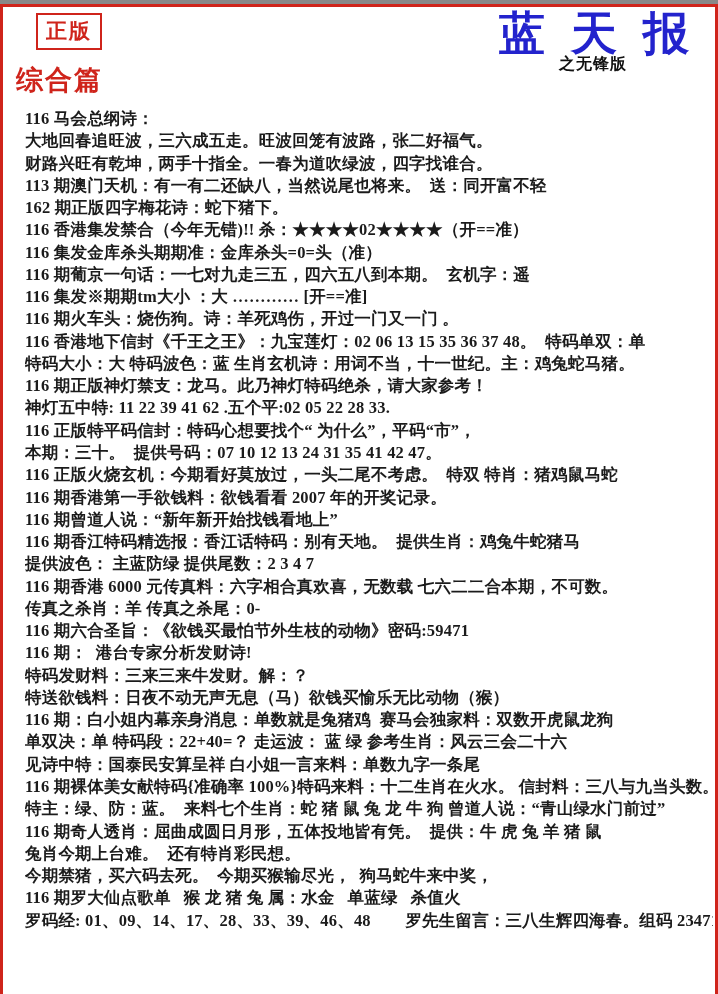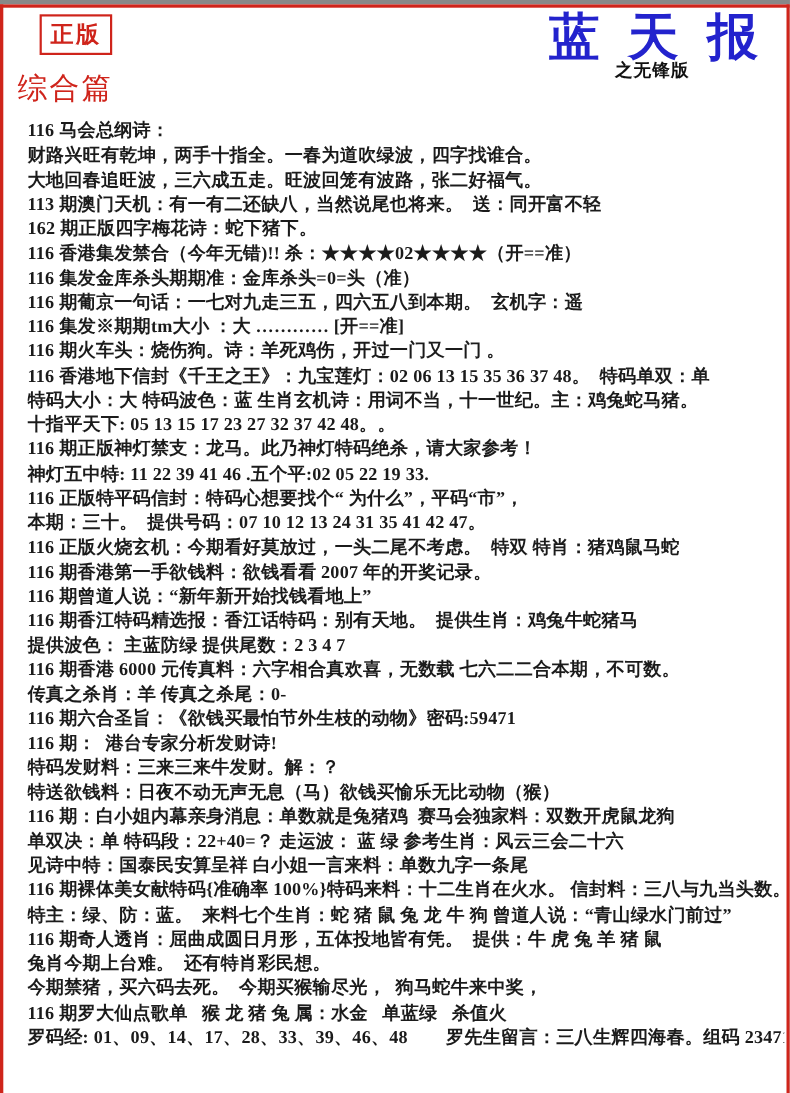--- a/index.html
+++ b/index.html
@@ -42,21 +42,21 @@
   .edition{
     position:absolute;left:556px;top:47px;
     font-size:16px;font-weight:bold;
     color:#111;
     letter-spacing:1px;
     white-space:nowrap;
   }
   .section{
     position:absolute;left:13px;top:55px;
     color:var(--red);
-    font-size:27px;font-weight:normal;
+    font-size:27px;font-weight:bold;
     letter-spacing:2px;
   }
   .lines{
     position:absolute;left:22px;top:101px;right:2px;
   }
   .line{
     font-size:16.5px;
     line-height:22.28px;
     height:22.28px;
     font-weight:600;
@@ -68,34 +68,33 @@
 </head>
 <body>
 
 <div class="page">
   <div class="stamp">正版</div>
   <h1 class="title">蓝天报</h1>
   <div class="edition">之无锋版</div>
   <div class="section">综合篇</div>
   <div class="lines">
       <div class="line">116 马会总纲诗：</div>
+      <div class="line">大地回春追旺波，三六成五走。旺波回笼有波路，张二好福气。</div>
       <div class="line">财路兴旺有乾坤，两手十指全。一春为道吹绿波，四字找谁合。</div>
-      <div class="line">大地回春追旺波，三六成五走。旺波回笼有波路，张二好福气。</div>
       <div class="line">113 期澳门天机：有一有二还缺八，当然说尾也将来。  送：同开富不轻</div>
       <div class="line">162 期正版四字梅花诗：蛇下猪下。</div>
       <div class="line">116 香港集发禁合（今年无错)!! 杀：★★★★02★★★★（开==准）</div>
       <div class="line">116 集发金库杀头期期准：金库杀头=0=头（准）</div>
       <div class="line">116 期葡京一句话：一七对九走三五，四六五八到本期。  玄机字：遥</div>
       <div class="line">116 集发※期期tm大小 ：大 ………… [开==准]</div>
       <div class="line">116 期火车头：烧伤狗。诗：羊死鸡伤，开过一门又一门 。</div>
       <div class="line">116 香港地下信封《千王之王》：九宝莲灯：02 06 13 15 35 36 37 48。  特码单双：单</div>
       <div class="line">特码大小：大 特码波色：蓝 生肖玄机诗：用词不当，十一世纪。主：鸡兔蛇马猪。</div>
-      <div class="line">十指平天下: 05 13 15 17 23 27 32 37 42 48。。</div>
       <div class="line">116 期正版神灯禁支：龙马。此乃神灯特码绝杀，请大家参考！</div>
-      <div class="line">神灯五中特: 11 22 39 41 46 .五个平:02 05 22 19 33.</div>
+      <div class="line">神灯五中特: 11 22 39 41 62 .五个平:02 05 22 28 33.</div>
       <div class="line">116 正版特平码信封：特码心想要找个“ 为什么”，平码“市”，</div>
       <div class="line">本期：三十。  提供号码：07 10 12 13 24 31 35 41 42 47。</div>
       <div class="line">116 正版火烧玄机：今期看好莫放过，一头二尾不考虑。  特双 特肖：猪鸡鼠马蛇</div>
       <div class="line">116 期香港第一手欲钱料：欲钱看看 2007 年的开奖记录。</div>
       <div class="line">116 期曾道人说：“新年新开始找钱看地上”</div>
       <div class="line">116 期香江特码精选报：香江话特码：别有天地。  提供生肖：鸡兔牛蛇猪马</div>
       <div class="line">提供波色： 主蓝防绿 提供尾数：2 3 4 7</div>
       <div class="line">116 期香港 6000 元传真料：六字相合真欢喜，无数载 七六二二合本期，不可数。</div>
       <div class="line">传真之杀肖：羊 传真之杀尾：0-</div>
       <div class="line">116 期六合圣旨：《欲钱买最怕节外生枝的动物》密码:59471</div>

